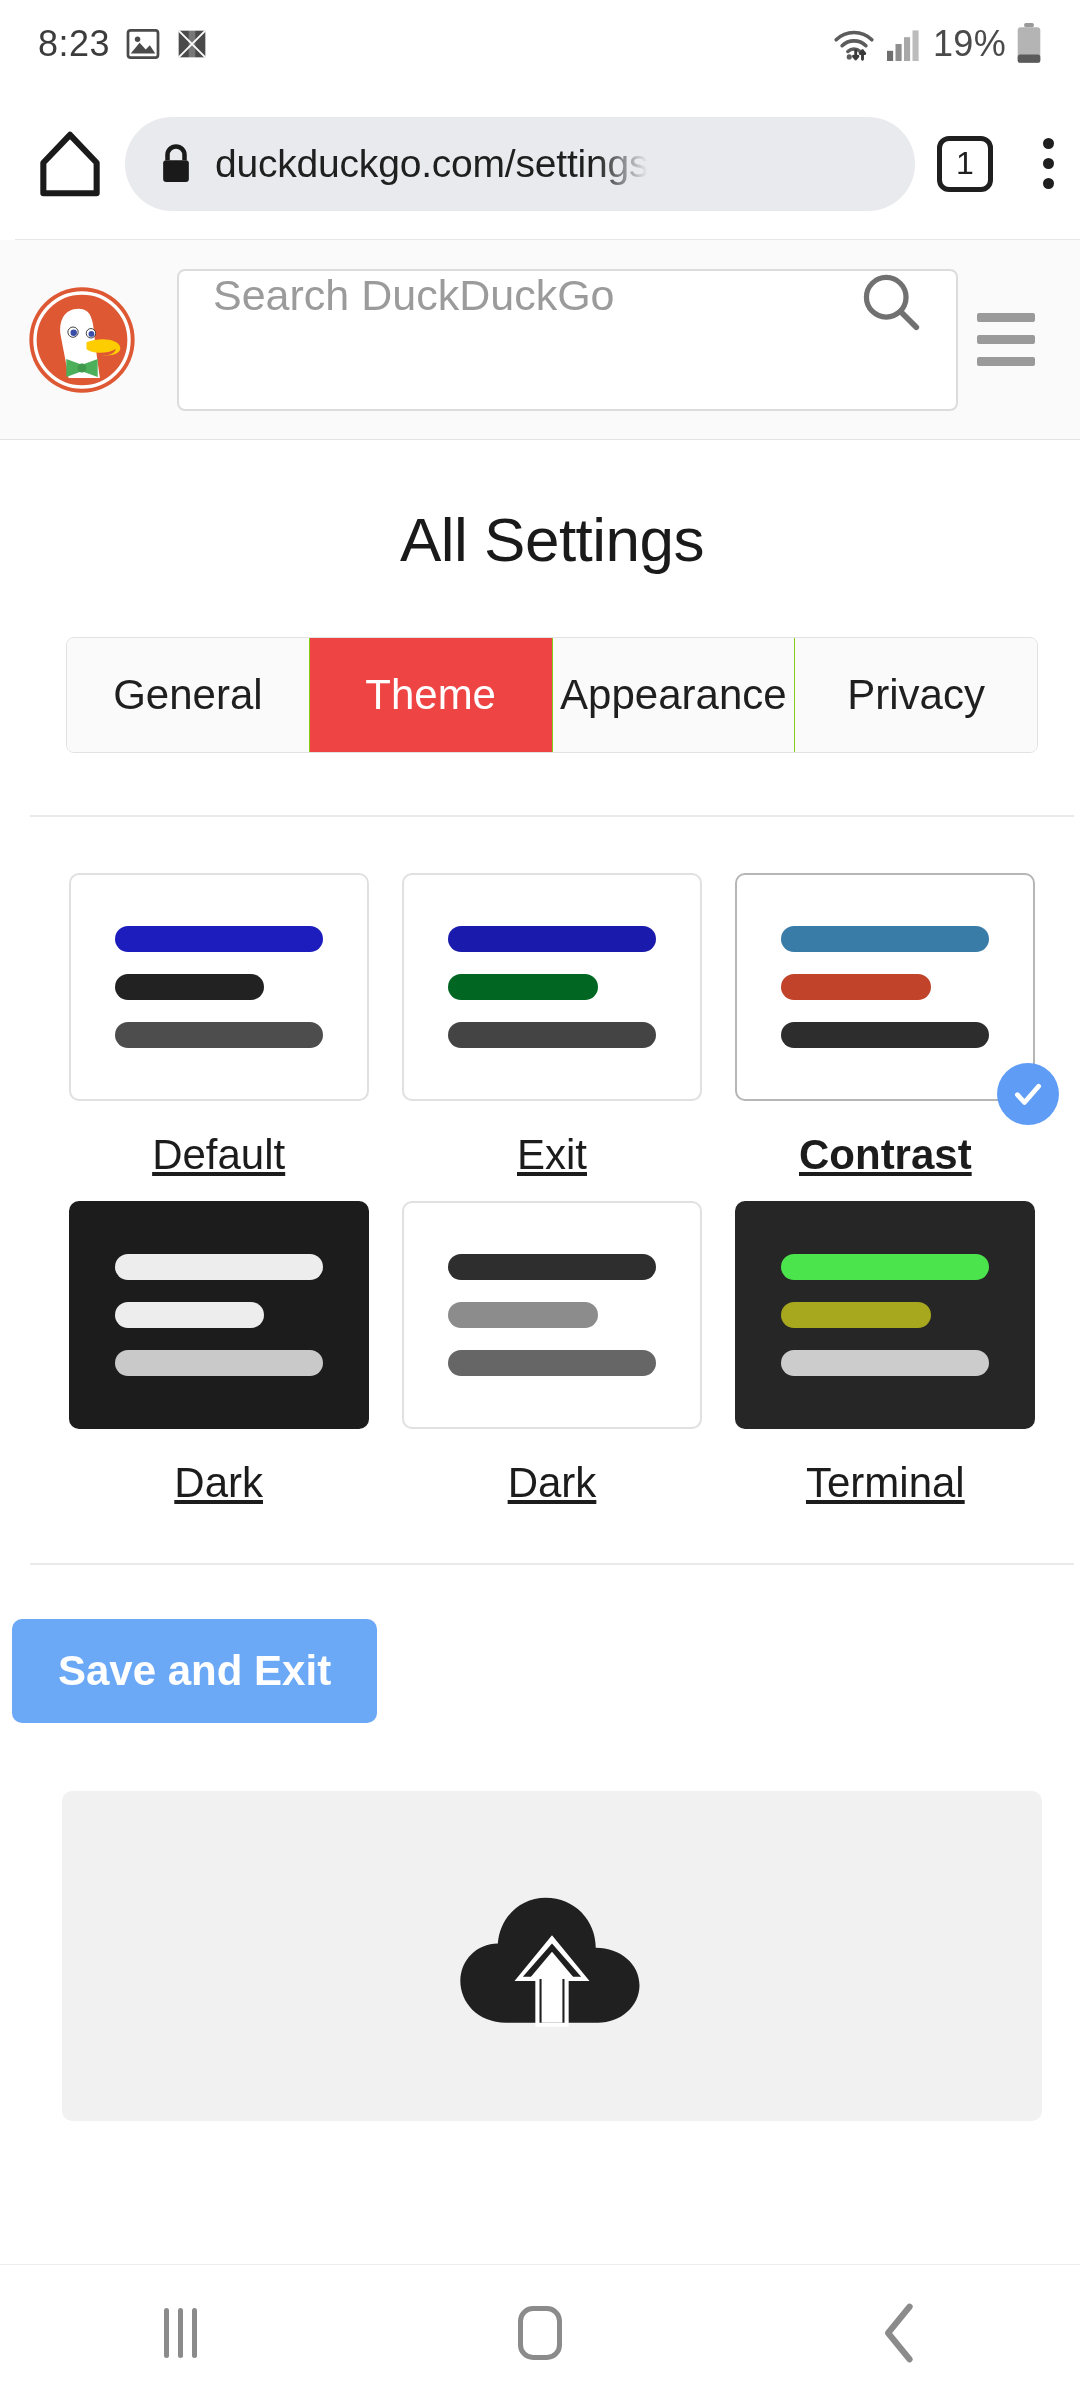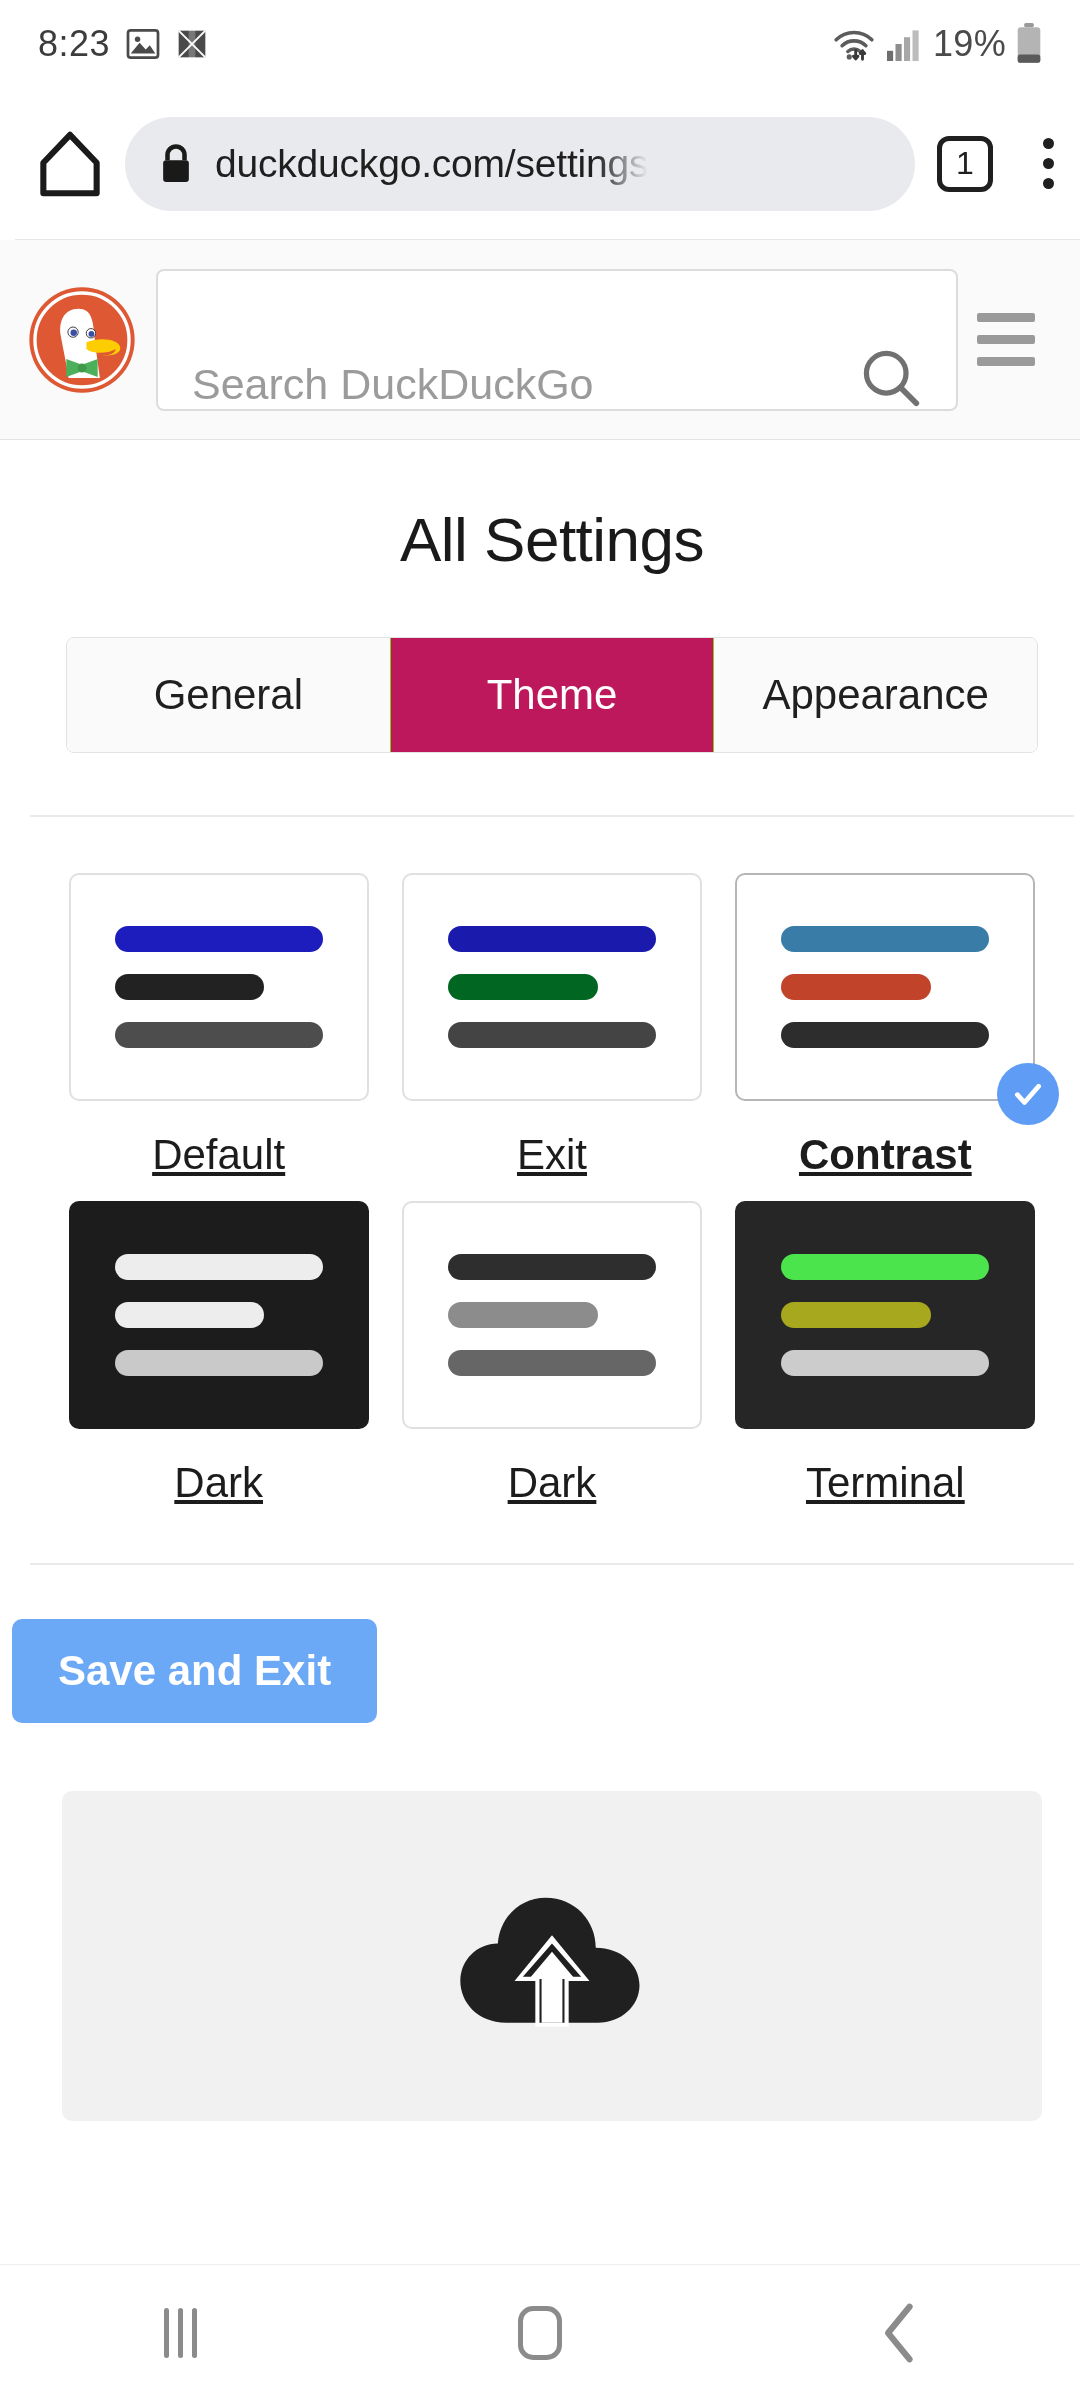--- a/index.html
+++ b/index.html
@@ -52,21 +52,21 @@
 
   
   .ddg-header {
     position: absolute; top: 240px; left: 0; width: 1080px; height: 200px;
     background: #fafafa; border-bottom: 1px solid #e3e3e3;
     display: flex; align-items: center; padding: 0 26px;
   }
   .ddg-logo { width: 112px; height: 112px; flex: 0 0 112px; margin-right: 18px; }
   .search-wrap {
     flex: 1; height: 142px; background: #ffffff; border: 2px solid #dcdcdc;
-    border-radius: 8px; display: flex; align-items: flex-end; padding: 0 34px;
+    border-radius: 8px; display: flex; align-items: flex-start; padding: 0 34px; margin-left: 21px;
   }
   .search-input {
     flex: 1; border: none; outline: none; background: transparent;
     font-size: 43px; color: #222; font-family: "Liberation Sans", sans-serif;
   }
   .search-input::placeholder { color: #9b9b9b; }
   .hamburger { width: 96px; display: flex; flex-direction: column; align-items: center; gap: 13px; }
   .hamburger i { width: 58px; height: 9px; background: #9a9a9a; border-radius: 2px; display: block; }
 
   
@@ -80,21 +80,21 @@
     display: flex; margin: 62px 54px 0 54px;
     border: 1px solid #e2e2e2; border-radius: 8px; overflow: hidden;
     height: 116px;
   }
   .tab {
     flex: 1; display: flex; align-items: center; justify-content: center;
     font-size: 42px; color: #1f1f1f; background: #fafafa;
     border-right: 1px solid #84cc16; cursor: pointer;
   }
   .tab:last-child { border-right: none; }
-  .tab.active { background: #be185d; color: #ffffff; }
+  .tab.active { background: #ef4444; color: #ffffff; }
 
   .divider { height: 2px; background: #eaeaea; margin: 0 18px; }
   .divider.top { margin-top: 62px; }
   .divider.bottom { margin-top: 56px; }
 
   
   .theme-grid {
     display: grid; grid-template-columns: repeat(3, 1fr);
     gap: 22px 0; padding: 56px 40px 0 40px;
   }
@@ -239,20 +239,21 @@
     </div>
   </div>
 
   <div class="content">
     <h1 class="page-title">All Settings</h1>
 
     <div class="tabs">
       <div class="tab">General</div>
       <div class="tab active">Theme</div>
       <div class="tab">Appearance</div>
+      <div class="tab">Privacy</div>
     </div>
 
     <div class="divider top"></div>
 
     <div class="theme-grid" id="theme-grid">
         <div class="theme-cell">
           <div class="swatch light" style="background: rgb(255, 255, 255);">
             <div class="bar w-full" style="background: rgb(29, 29, 189);"></div>
             <div class="bar w-mid" style="background: rgb(34, 34, 34);"></div>
             <div class="bar w-full" style="background: rgb(77, 77, 77);"></div>

